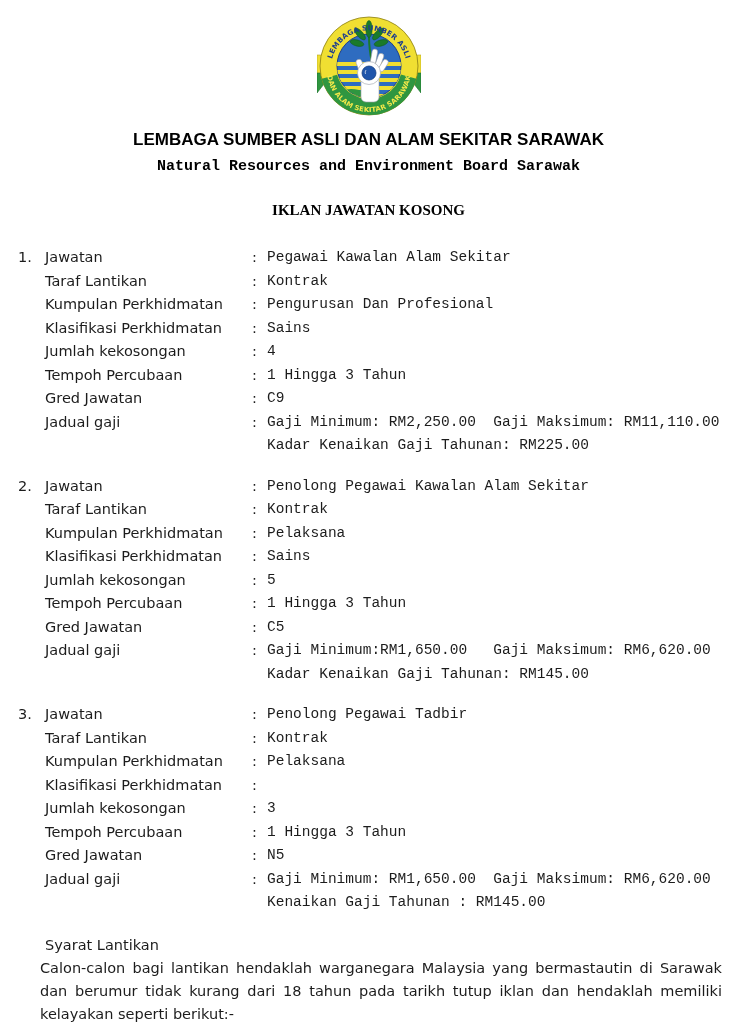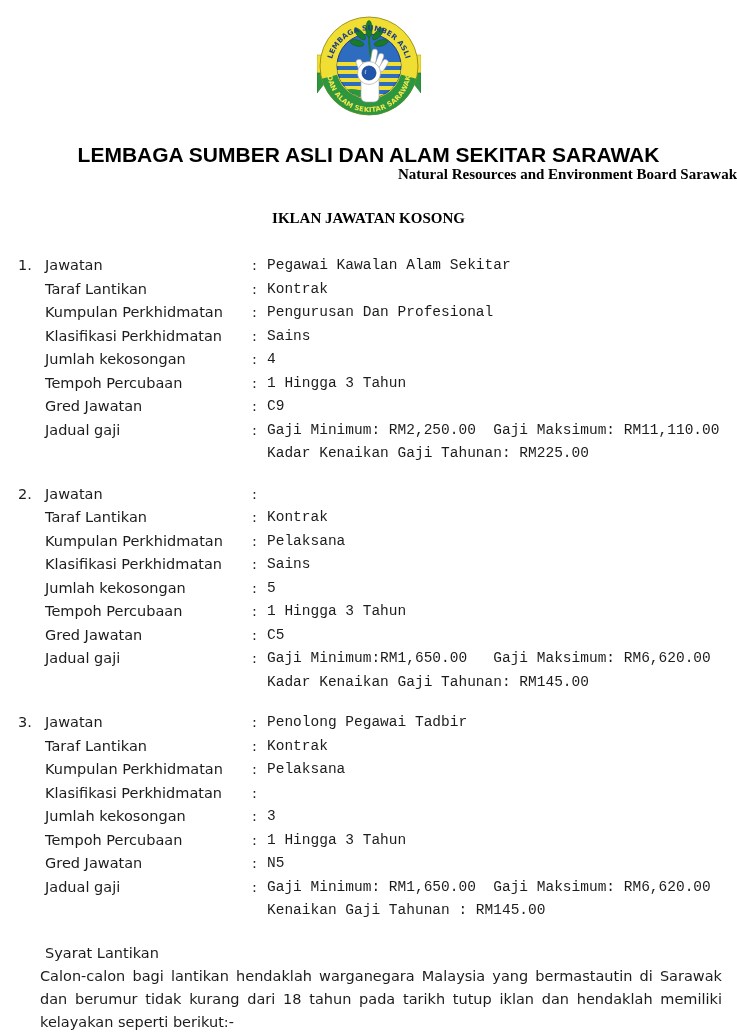--- a/index.html
+++ b/index.html
@@ -9,29 +9,29 @@
     background:#ffffff;
     overflow:hidden;
     font-family:"DejaVu Sans",sans-serif;
     color:#1c1c1c;
     box-sizing:border-box;
     padding-top:13px;
   }
   .logo-wrap{text-align:center;height:104px;}
   .logo-wrap svg{width:104px;height:104px;}
   .title{
-    margin-top:28px;
+    margin-top:13px;
     text-align:center;
     font-family:"Liberation Sans",sans-serif;
-    font-weight:bold;font-size:21px;line-height:20px;color:#000;
+    font-weight:bold;font-size:17px;line-height:20px;color:#000;
   }
   .subtitle{
-    margin-top:0;
-    text-align:right;
-    font-family:Liberation Serif, serif;
+    margin-top:7px;
+    text-align:center;
+    font-family:Liberation Mono, monospace;
     font-weight:bold;font-size:15px;line-height:19px;color:#000;
   }
   .doc-title{
     margin-top:27px;
     text-align:center;
     font-family:Liberation Serif, serif;
     font-weight:bold;font-size:15px;line-height:15px;color:#000;
   }
   .listings{
     margin-top:28px;
@@ -189,20 +189,23 @@
             <div class="vline">Gaji Minimum: RM2,250.00  Gaji Maksimum: RM11,110.00</div>
             <div class="vline">Kadar Kenaikan Gaji Tahunan: RM225.00</div>
           </div>
         </div>
       </div>
       <div class="listing">
         <div class="row">
           <div class="num">2.</div>
           <div class="label">Jawatan</div>
           <div class="colon">:</div>
+          <div class="value">
+            <div class="vline">Penolong Pegawai Kawalan Alam Sekitar</div>
+          </div>
         </div>
         <div class="row">
           <div class="num"></div>
           <div class="label">Taraf Lantikan</div>
           <div class="colon">:</div>
           <div class="value">
             <div class="vline">Kontrak</div>
           </div>
         </div>
         <div class="row">

